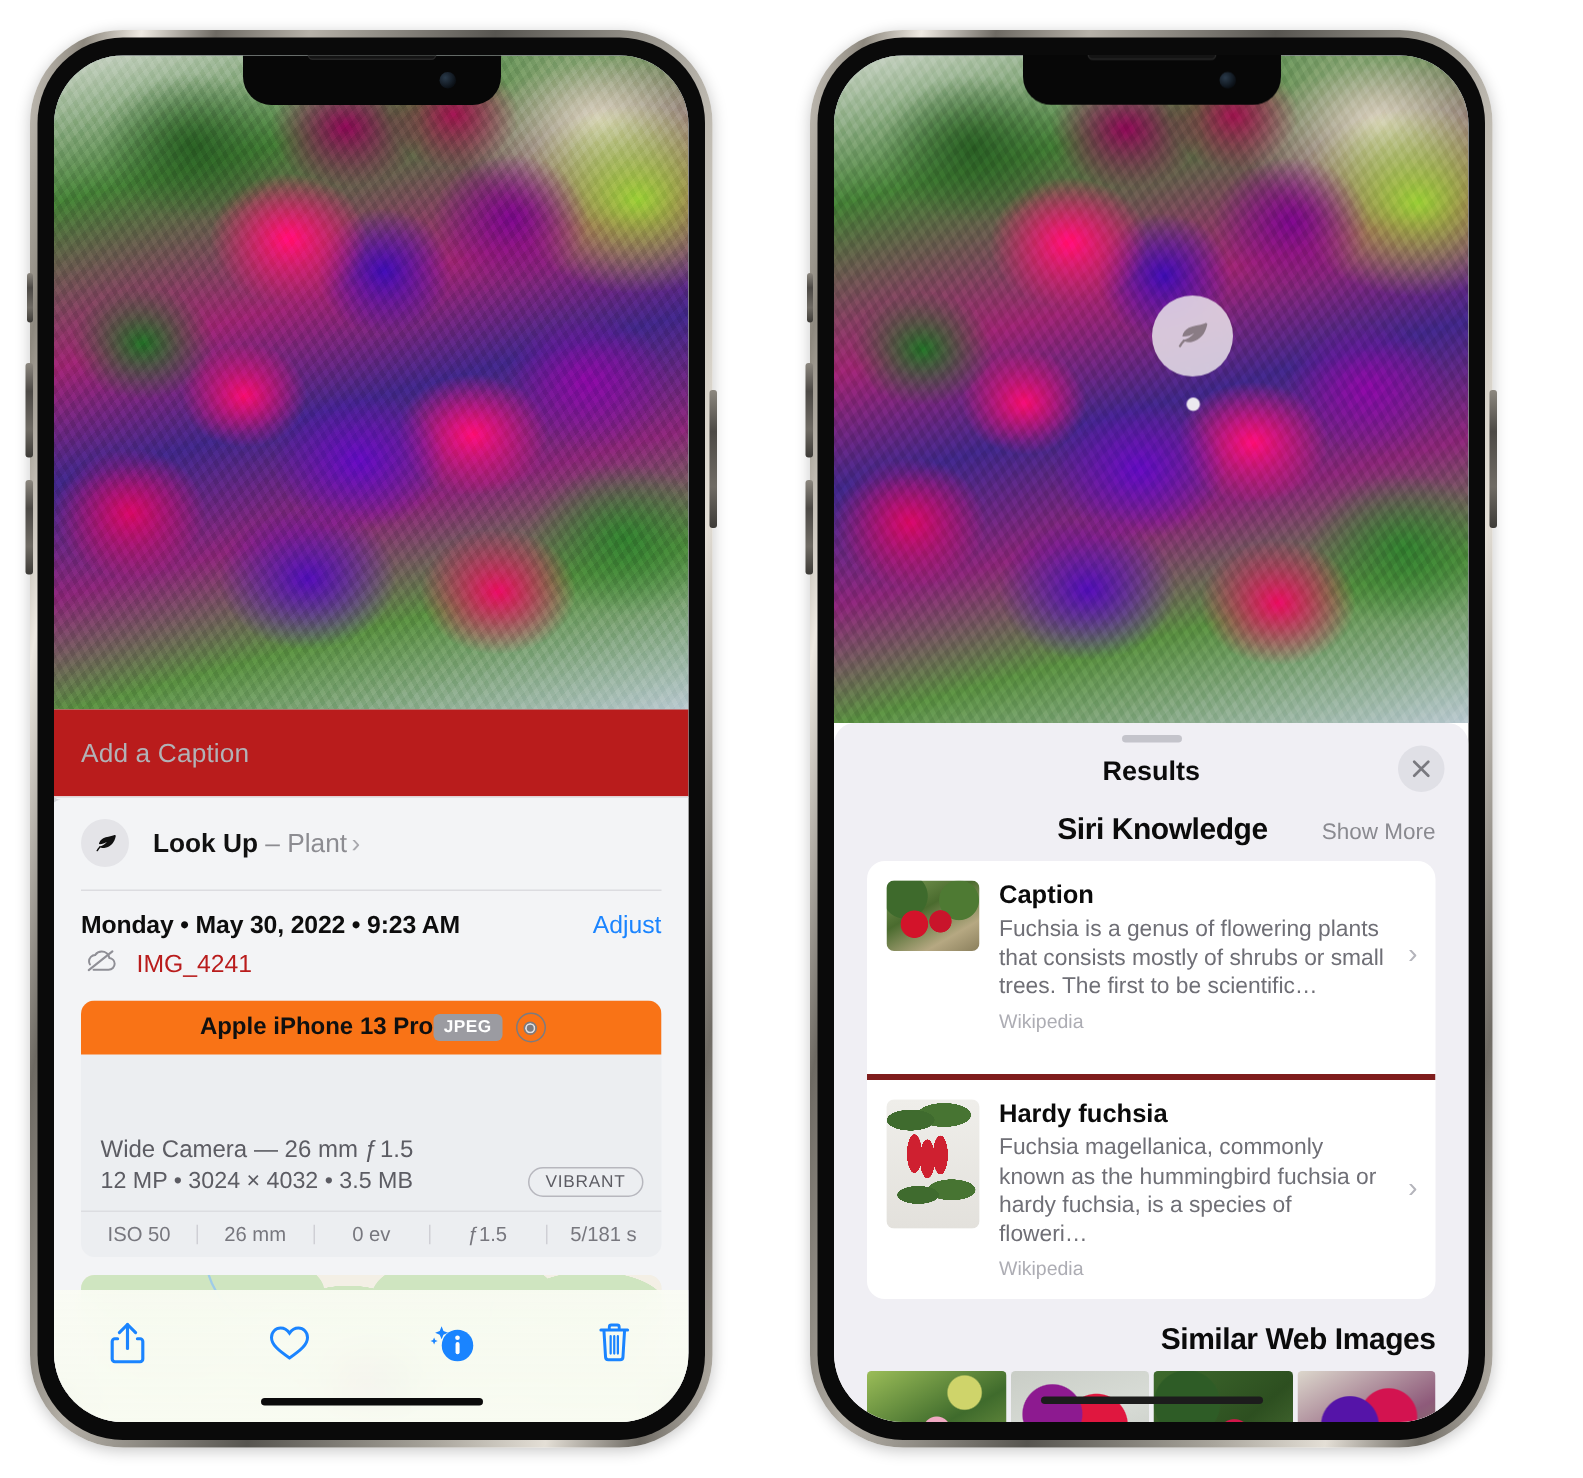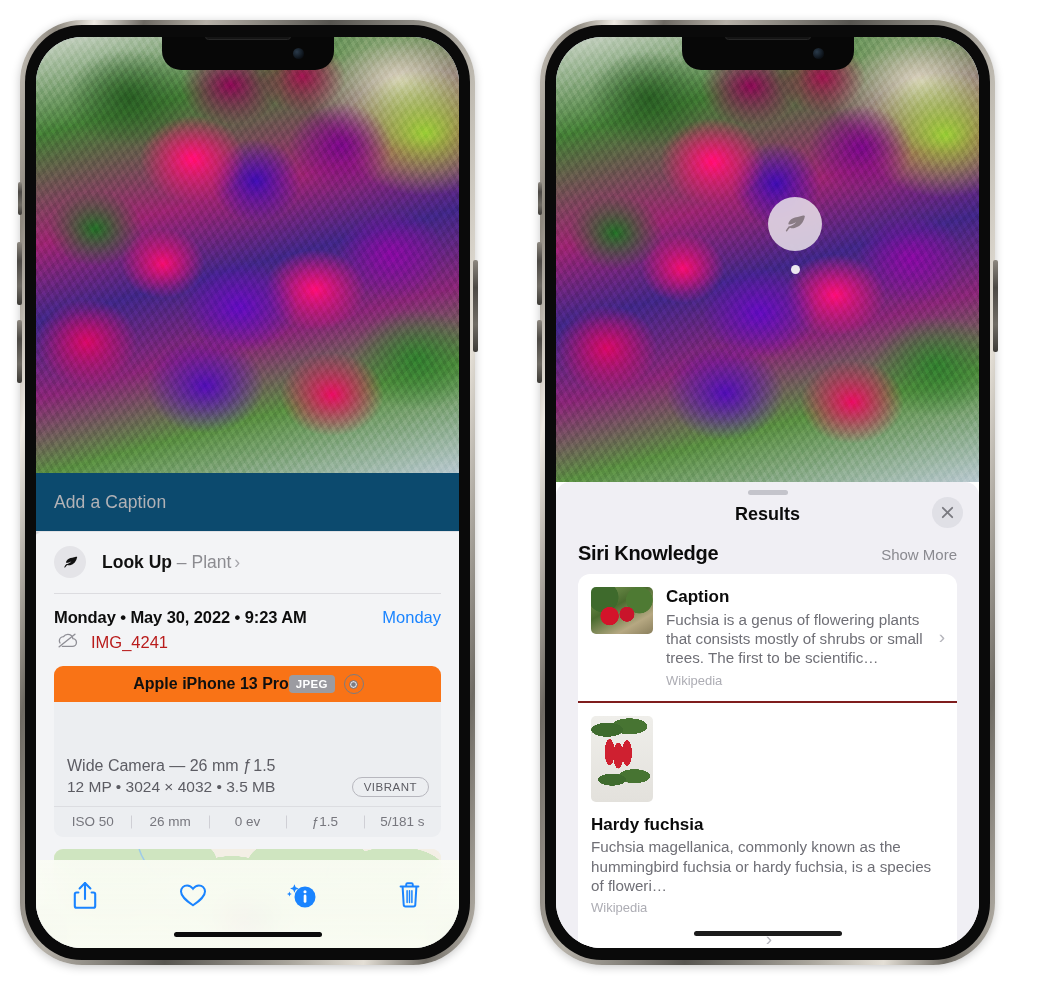--- a/index.html
+++ b/index.html
@@ -106,21 +106,21 @@
   .photo-grain { position:absolute; inset:0;
     background:
       repeating-linear-gradient(62deg, rgba(255,255,255,.05) 0 3px, rgba(0,0,0,.05) 3px 6px),
       repeating-linear-gradient(-47deg, rgba(255,255,255,.04) 0 4px, rgba(0,0,0,.04) 4px 8px);
     mix-blend-mode: overlay;
   }
 
   
   .caption-row {
     position: absolute; top: 436px; left: 0; right: 0;
-    height: 58px; background: #0c4a6e;
+    height: 58px; background: #b91c1c;
     display: flex; align-items: center;
     padding: 0 18px;
   }
   .caption-placeholder { color:#b2b2b6; font-size: 17.5px; letter-spacing:.1px; }
 
   .detail-sheet {
     position: absolute; top: 494px; left: 0; right: 0; bottom: 0;
     background: #f3f4f6;
     border-top: 1px solid #e2e2e6;
   }
@@ -285,32 +285,33 @@
   }
   .results-title { font-size: 18px; font-weight:700; color:#0b0b0b; }
   .close-btn {
     position:absolute; right: 16px; top: 2px;
     width: 31px; height:31px; border-radius:50%;
     background:#e0e0e6;
     display:flex; align-items:center; justify-content:center;
   }
 
   .sec-head {
-    display:flex; align-items:baseline; justify-content:space-between;
+    display:flex; align-items:baseline; justify-content:flex-end;
     padding: 4px 22px 9px 22px;
+    gap: 36px;
   }
   .sec-title { font-size: 20px; font-weight:700; color:#0b0b0b; letter-spacing:-.3px; }
   .sec-more { font-size: 15px; color:#8a8a90; }
 
   .knowledge-card {
     margin: 0 22px; background:#fff; border-radius: 12px;
     overflow:hidden;
   }
   .k-row { display:flex; padding: 13px 12px 13px 13px; gap: 13px; align-items:flex-start; }
-  .k-row + .k-row { border-top: 2px solid #7f1d1d; margin-top:0;flex-direction:column; }
+  .k-row + .k-row { border-top: 4px solid #7f1d1d; margin-top:15px; }
   .k-thumb { width: 62px; flex:none; border-radius:5px; overflow:hidden; background:#cfc9bb; }
   .k-thumb.t1 { height: 47px;
     background:
       radial-gradient(circle at 30% 62%, #d3132a 0 17%, transparent 18%),
       radial-gradient(circle at 58% 58%, #c9142b 0 16%, transparent 17%),
       radial-gradient(circle at 20% 22%, #3e6a2c 0 24%, transparent 25%),
       radial-gradient(circle at 78% 28%, #4e7a33 0 22%, transparent 23%),
       linear-gradient(150deg,#7f9e58,#4a6b2e 40%,#b6a882 75%,#8a7f5c);
   }
   .k-thumb.t2 { height: 86px; background:#ecebe7;
@@ -401,21 +402,21 @@
             </span>
             <span class="lookup-text">
               <span>Look Up</span><span class="sub"> – </span><span class="sub">Plant</span><span class="chev">›</span>
             </span>
           </div>
 
           <div class="divider"></div>
 
           <div class="datetime-row">
             <span class="datetime">Monday • May 30, 2022 • 9:23 AM</span>
-            <span class="adjust">Monday</span>
+            <span class="adjust">Adjust</span>
           </div>
 
           <div class="filename-row">
             <span>
               <svg width="23" height="17" viewBox="0 0 26 19" aria-hidden="true">
                 <path d="M7.2 16.2h11.3c2.6 0 4.6-2 4.6-4.4 0-2.3-1.7-4.1-4-4.4-.5-2.8-2.9-4.8-5.8-4.8-2 0-3.8 1-4.8 2.5-2.6.1-4.7 2.2-4.7 4.8 0 .9.2 1.7.7 2.4" fill="none" stroke="#8f8f96" stroke-width="1.5" stroke-linecap="round"></path>
                 <line x1="3.6" y1="16.6" x2="21.4" y2="2.4" stroke="#8f8f96" stroke-width="1.6" stroke-linecap="round"></line>
               </svg>
             </span>
             <span class="filename">IMG_4241</span>

